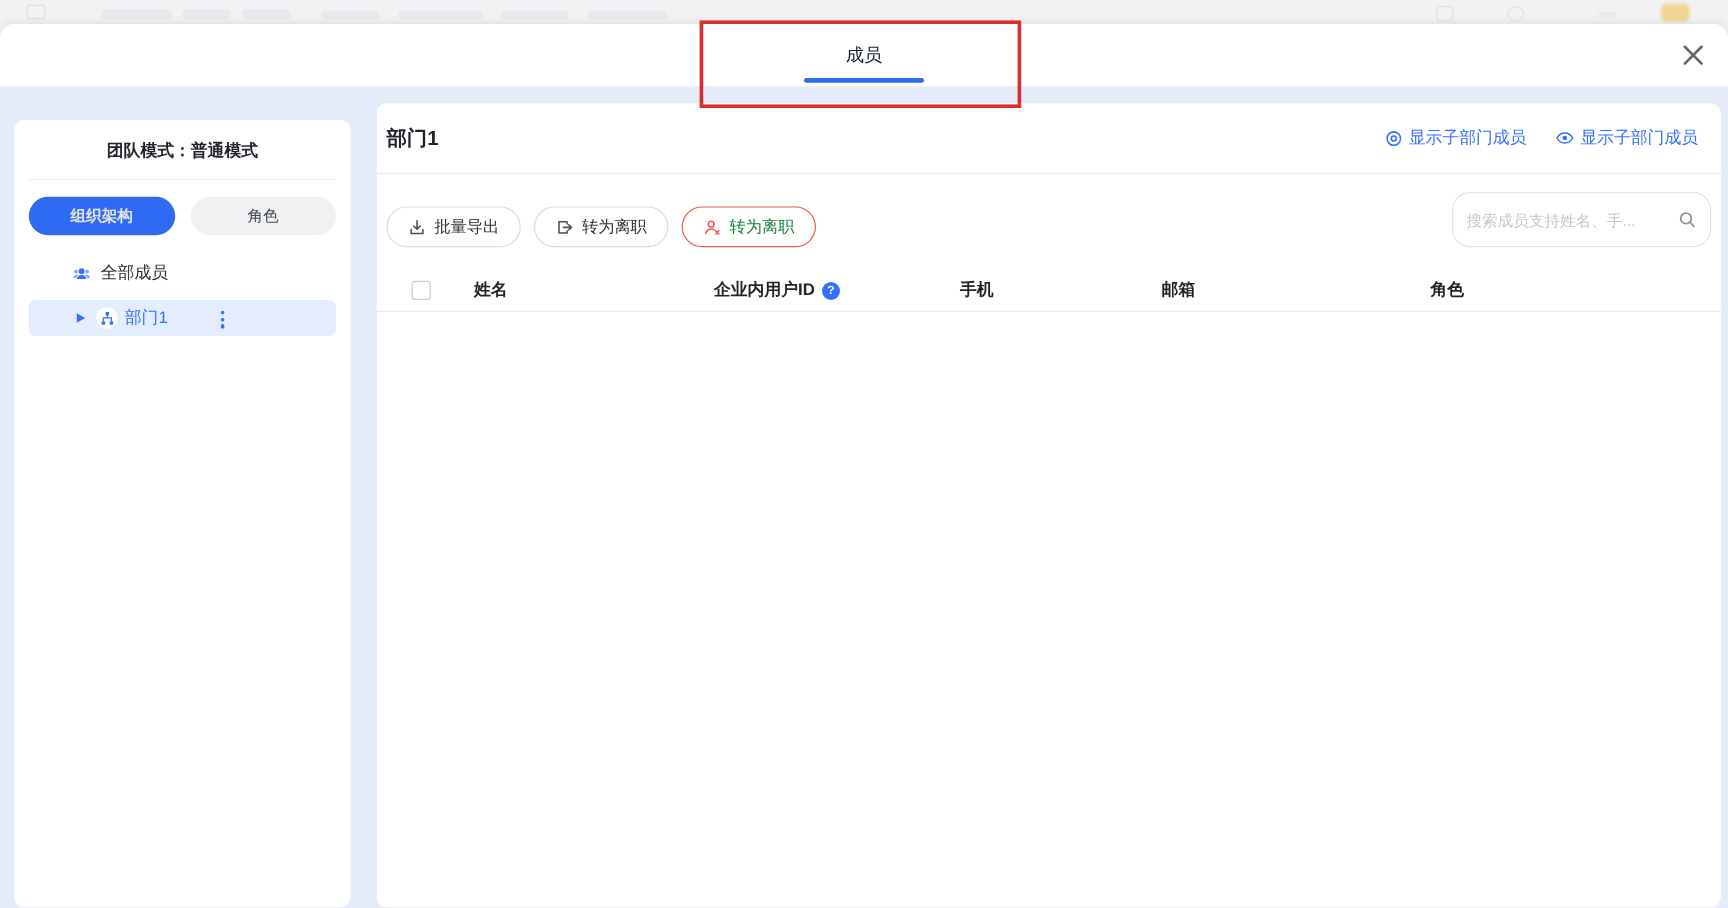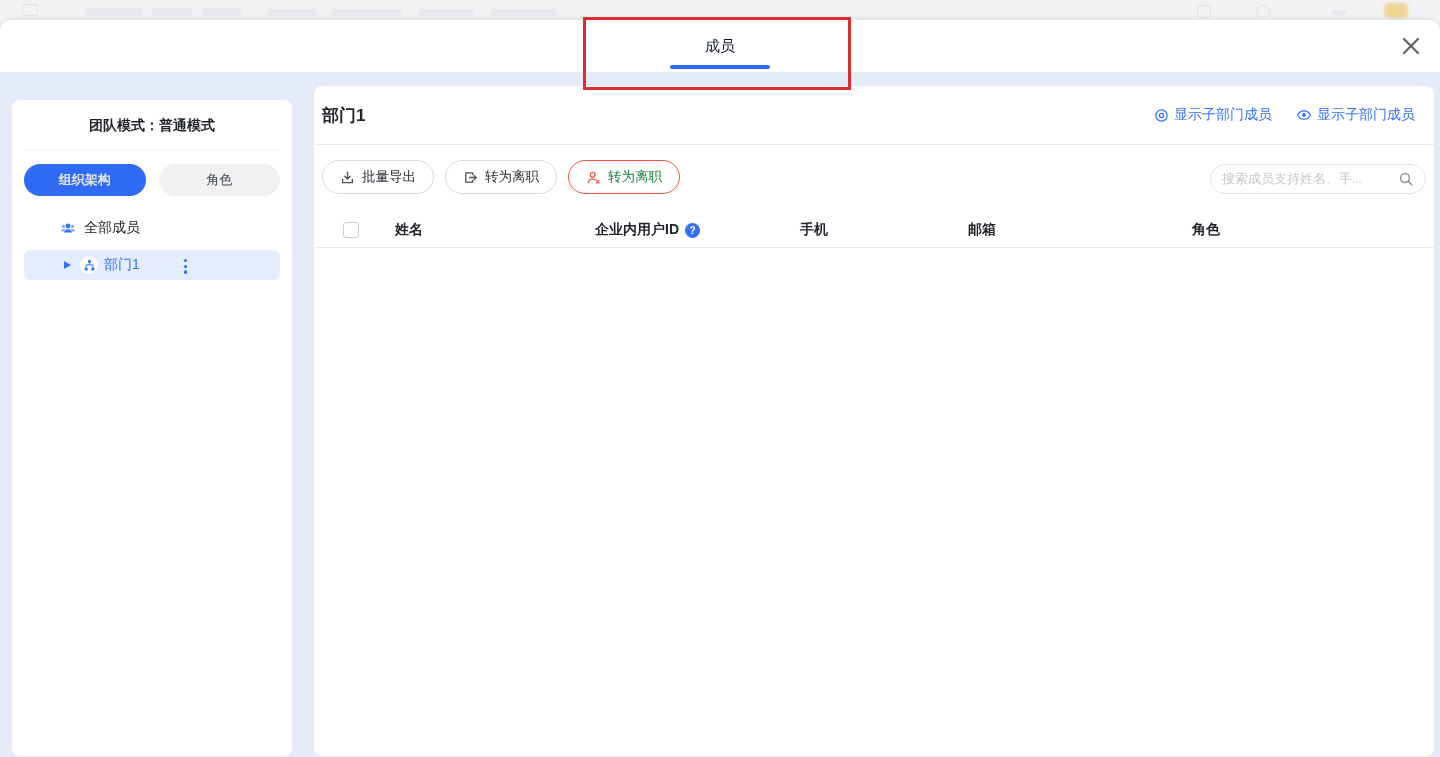--- a/index.html
+++ b/index.html
@@ -72,22 +72,22 @@
   .spacer { flex:1; }
   .head-link { display:flex; align-items:center; gap:5px; color:#3370ff; font-size:14px;
                cursor:pointer; }
   .head-link + .head-link { margin-left:24px;justify-content:space-between; }
 
   .toolbar { flex:none; display:flex; align-items:flex-end; padding:15px 8px 0; }
   .tool-btn { height:34px; border-radius:17px; border:1px solid #d8dbdf; background:#fff;
               display:flex; align-items:center; gap:7px; padding:0 17px; font-size:13.5px;
               color:#2b2f36; margin-right:11px; cursor:pointer; font-family:inherit; }
   .tool-btn.danger { border-color:#f0564a; color:#15803d; }
-  .search-box { width:216px; height:30px; border:1px solid #e0e3e7; border-radius:15px;
-                display:flex; align-items:center; padding:0 11px; background:#fff;font-family:Liberation Serif, serif; }
+  .search-box { width:216px; height:46px; border:1px solid #e0e3e7; border-radius:15px;
+                display:flex; align-items:center; padding:0 11px; background:#fff; }
   .search-box input { border:none; outline:none; flex:1; min-width:0; font-size:13px;
                       color:#51565d; background:transparent; font-family:inherit; }
   .search-box input::placeholder { color:#c2c6cb; }
 
   .thead { flex:none; margin-top:19px; height:35px; border-bottom:1px solid #e8eaee;
            display:flex; align-items:center; padding-left:29px; font-size:14px; font-weight:bold;
            color:#1f2329; }
   .cell-check { width:52px; display:flex; align-items:center; }
   .checkbox { width:16px; height:16px; border:1px solid #c9ccd1; border-radius:3px;
               background:#fff; cursor:pointer; }

